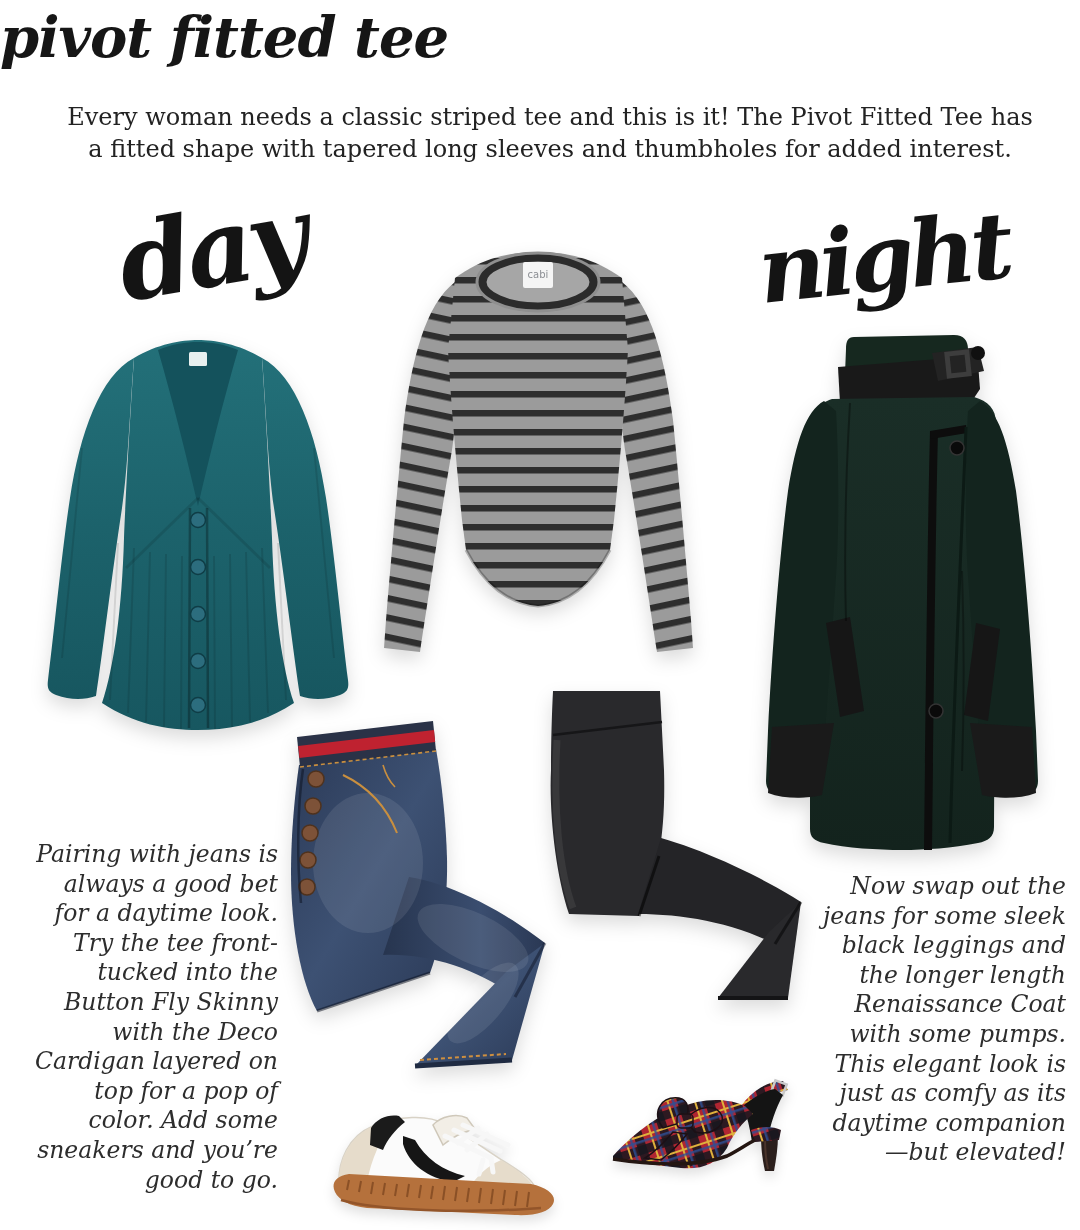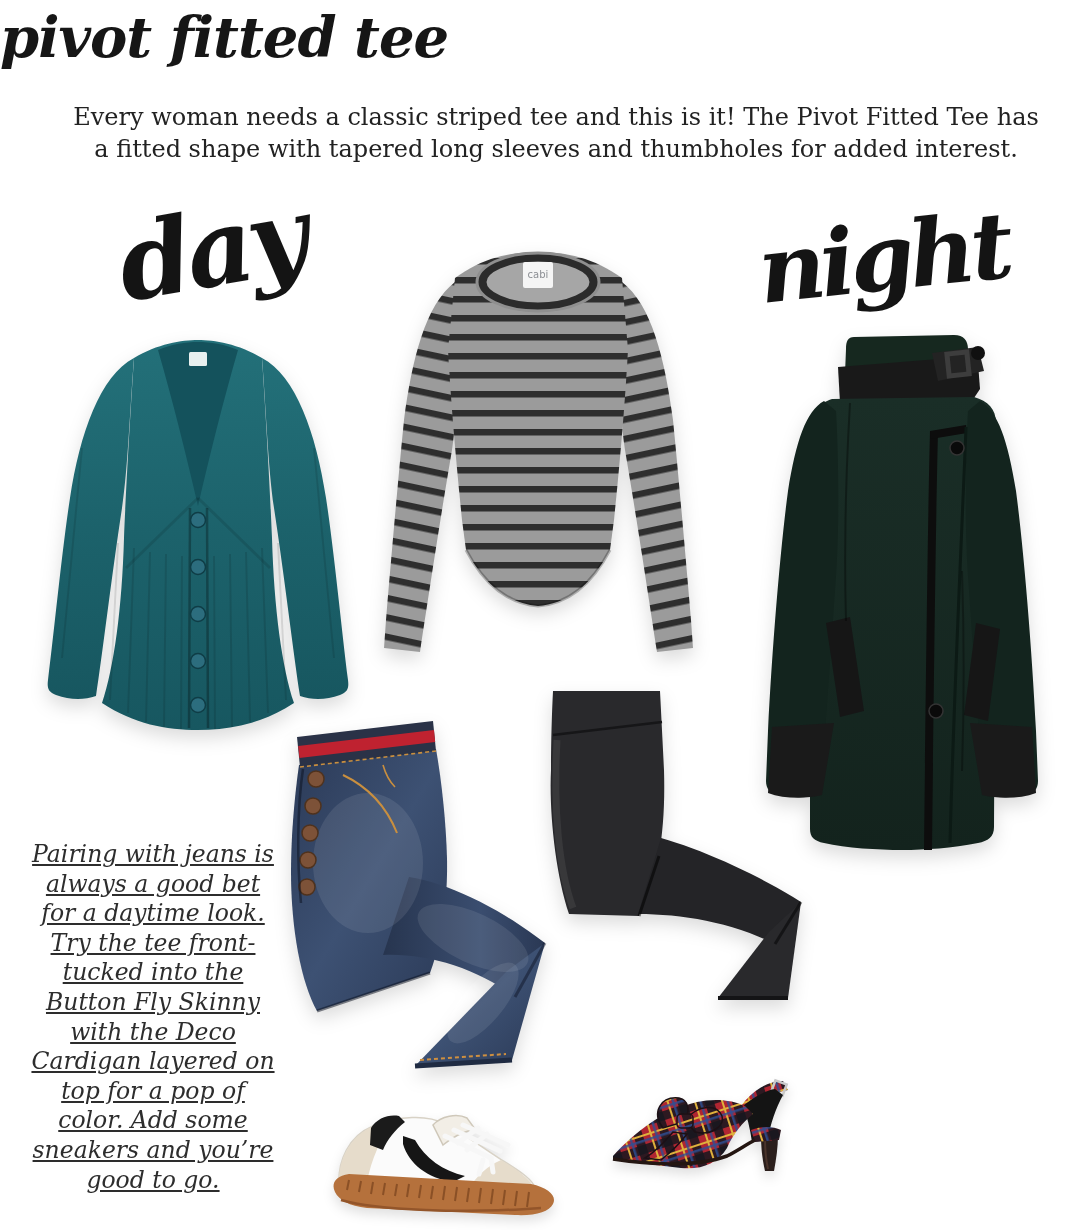--- a/index.html
+++ b/index.html
@@ -6,33 +6,33 @@
   #page{
     position:relative;width:1080px;height:1230px;background:#ffffff;overflow:hidden;
     font-family:"DejaVu Serif","Liberation Serif",serif;color:#1f1f1f;
   }
   .abs{position:absolute;}
   #title{
     top:4px;left:0;width:1080px;text-align:left;
     font-size:56px;font-style:italic;font-weight:700;letter-spacing:-1px;color:#161616;
   }
   #subtitle{
-    top:102px;left:66px;width:980px;text-align:center;
+    top:102px;left:60px;width:980px;text-align:center;
     font-size:24px;line-height:1.33;color:#222;
   }
   .script-label{
     font-style:italic;font-weight:700;color:#141414;letter-spacing:-5px;
     font-family:"DejaVu Serif","Liberation Serif",serif;
   }
   #day-label{top:188px;left:118px;font-size:104px;transform:rotate(-10deg);}
   #night-label{top:204px;left:758px;font-size:92px;transform:rotate(-6deg);}
   .para{
     font-size:23.5px;font-style:italic;line-height:1.26;color:#2d2d2d;
   }
-  #day-para{top:840px;left:28px;width:250px;text-align:center;text-decoration:underline;}
+  #day-para{top:840px;left:28px;width:250px;text-align:right;}
   #night-para{top:872px;left:814px;width:252px;text-align:right;}
   .garment{filter:drop-shadow(0 8px 9px rgba(0,0,0,0.14));}
   .shoe{filter:drop-shadow(0 6px 6px rgba(0,0,0,0.12));}
   svg{display:block;}
 </style>
 </head>
 <body>
 
 <div id="page">
 
@@ -318,14 +318,15 @@
       <g>
         <path d="M58,80 C46,64 56,48 74,50 C84,52 86,64 78,74 Z" fill="url(#tartan)" stroke="#1c1015" stroke-width="1.5"></path>
         <path d="M80,72 C94,56 112,56 117,68 C120,78 106,88 90,84 Z" fill="url(#tartan)" stroke="#1c1015" stroke-width="1.5"></path>
         <path d="M68,84 C58,96 50,104 40,110 L56,112 C66,104 76,94 82,86 Z" fill="url(#tartan)" stroke="#1c1015" stroke-width="1.5"></path>
         <rect x="72" y="66" width="16" height="14" rx="4" fill="url(#tartan)" stroke="#1c1015" stroke-width="1.5"></rect>
       </g>
     </svg>
   </div>
 
   <div id="day-para" class="abs para">Pairing with jeans is always a good bet for a daytime look. Try the tee front-tucked into the Button Fly Skinny with the Deco Cardigan layered on top for a pop of color. Add some sneakers and you’re good to go.</div>
+  <div id="night-para" class="abs para">Now swap out the jeans for some sleek black leggings and the longer length Renaissance Coat with some pumps. This elegant look is just as comfy as its daytime companion—but elevated!</div>
 
 </div>
 
 </body></html>

